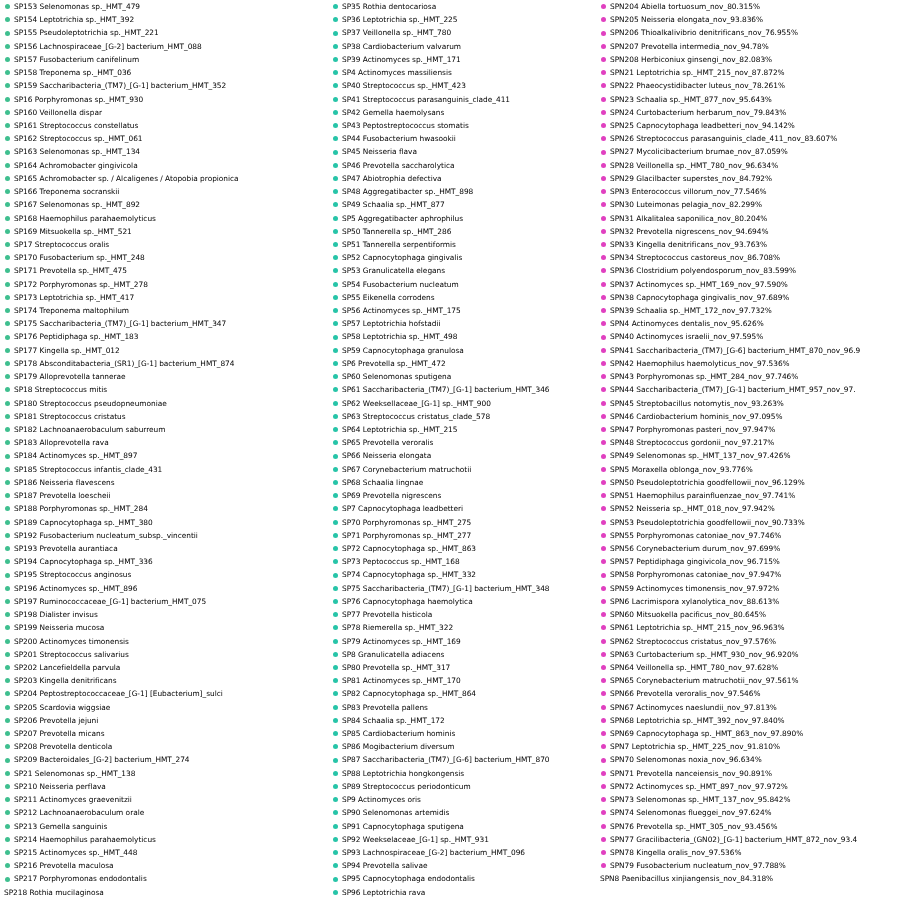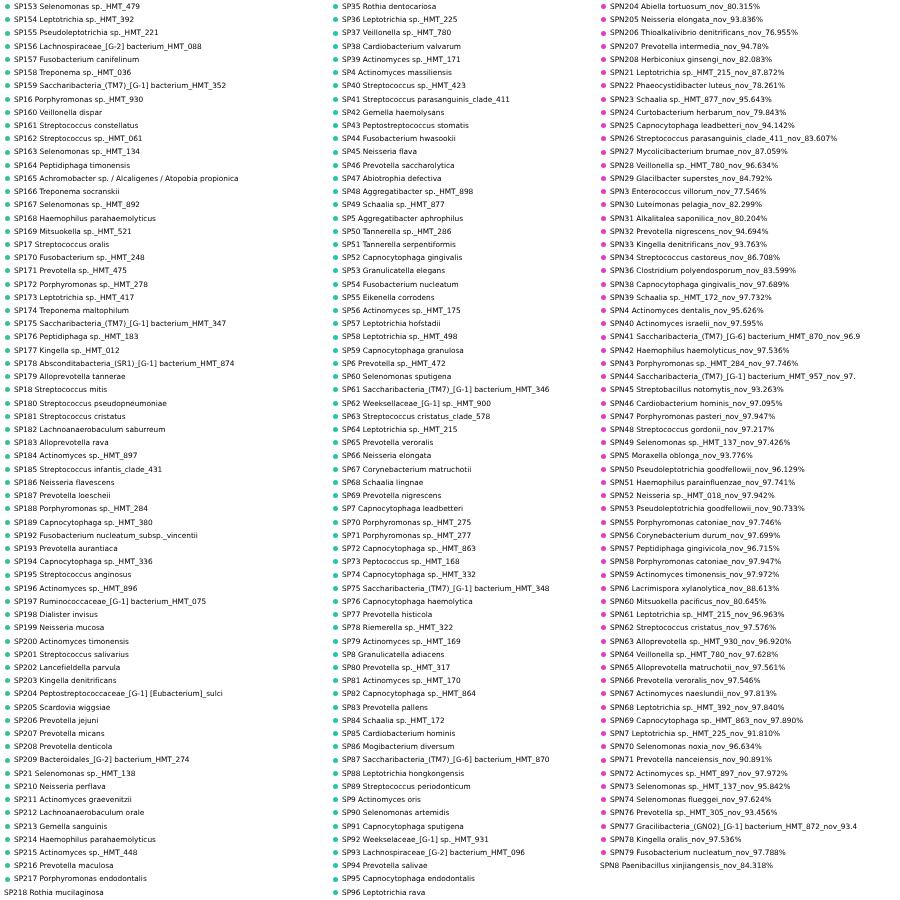--- a/index.html
+++ b/index.html
@@ -102,21 +102,21 @@
       <div class="legend-item">
         <span class="swatch" style="background: rgb(63, 191, 143);"></span>
         <span class="lbl">SP162 Streptococcus sp._HMT_061</span>
       </div>
       <div class="legend-item">
         <span class="swatch" style="background: rgb(63, 191, 143);"></span>
         <span class="lbl">SP163 Selenomonas sp._HMT_134</span>
       </div>
       <div class="legend-item">
         <span class="swatch" style="background: rgb(63, 191, 143);"></span>
-        <span class="lbl">SP164 Peptidiphaga timonensis</span>
+        <span class="lbl">SP164 Achromobacter gingivicola</span>
       </div>
       <div class="legend-item">
         <span class="swatch" style="background: rgb(63, 191, 143);"></span>
         <span class="lbl">SP165 Achromobacter sp. / Alcaligenes / Atopobia propionica</span>
       </div>
       <div class="legend-item">
         <span class="swatch" style="background: rgb(63, 191, 143);"></span>
         <span class="lbl">SP166 Treponema socranskii</span>
       </div>
       <div class="legend-item">
@@ -688,20 +688,24 @@
       <div class="legend-item">
         <span class="swatch" style="background: rgb(224, 64, 192);"></span>
         <span class="lbl">SPN34 Streptococcus castoreus_nov_86.708%</span>
       </div>
       <div class="legend-item">
         <span class="swatch" style="background: rgb(224, 64, 192);"></span>
         <span class="lbl">SPN36 Clostridium polyendosporum_nov_83.599%</span>
       </div>
       <div class="legend-item">
         <span class="swatch" style="background: rgb(224, 64, 192);"></span>
+        <span class="lbl">SPN37 Actinomyces sp._HMT_169_nov_97.590%</span>
+      </div>
+      <div class="legend-item">
+        <span class="swatch" style="background: rgb(224, 64, 192);"></span>
         <span class="lbl">SPN38 Capnocytophaga gingivalis_nov_97.689%</span>
       </div>
       <div class="legend-item">
         <span class="swatch" style="background: rgb(224, 64, 192);"></span>
         <span class="lbl">SPN39 Schaalia sp._HMT_172_nov_97.732%</span>
       </div>
       <div class="legend-item">
         <span class="swatch" style="background: rgb(224, 64, 192);"></span>
         <span class="lbl">SPN4 Actinomyces dentalis_nov_95.626%</span>
       </div>
@@ -796,29 +800,29 @@
       <div class="legend-item">
         <span class="swatch" style="background: rgb(224, 64, 192);"></span>
         <span class="lbl">SPN61 Leptotrichia sp._HMT_215_nov_96.963%</span>
       </div>
       <div class="legend-item">
         <span class="swatch" style="background: rgb(224, 64, 192);"></span>
         <span class="lbl">SPN62 Streptococcus cristatus_nov_97.576%</span>
       </div>
       <div class="legend-item">
         <span class="swatch" style="background: rgb(224, 64, 192);"></span>
-        <span class="lbl">SPN63 Alloprevotella sp._HMT_930_nov_96.920%</span>
+        <span class="lbl">SPN63 Curtobacterium sp._HMT_930_nov_96.920%</span>
       </div>
       <div class="legend-item">
         <span class="swatch" style="background: rgb(224, 64, 192);"></span>
         <span class="lbl">SPN64 Veillonella sp._HMT_780_nov_97.628%</span>
       </div>
       <div class="legend-item">
         <span class="swatch" style="background: rgb(224, 64, 192);"></span>
-        <span class="lbl">SPN65 Alloprevotella matruchotii_nov_97.561%</span>
+        <span class="lbl">SPN65 Corynebacterium matruchotii_nov_97.561%</span>
       </div>
       <div class="legend-item">
         <span class="swatch" style="background: rgb(224, 64, 192);"></span>
         <span class="lbl">SPN66 Prevotella veroralis_nov_97.546%</span>
       </div>
       <div class="legend-item">
         <span class="swatch" style="background: rgb(224, 64, 192);"></span>
         <span class="lbl">SPN67 Actinomyces naeslundii_nov_97.813%</span>
       </div>
       <div class="legend-item">

